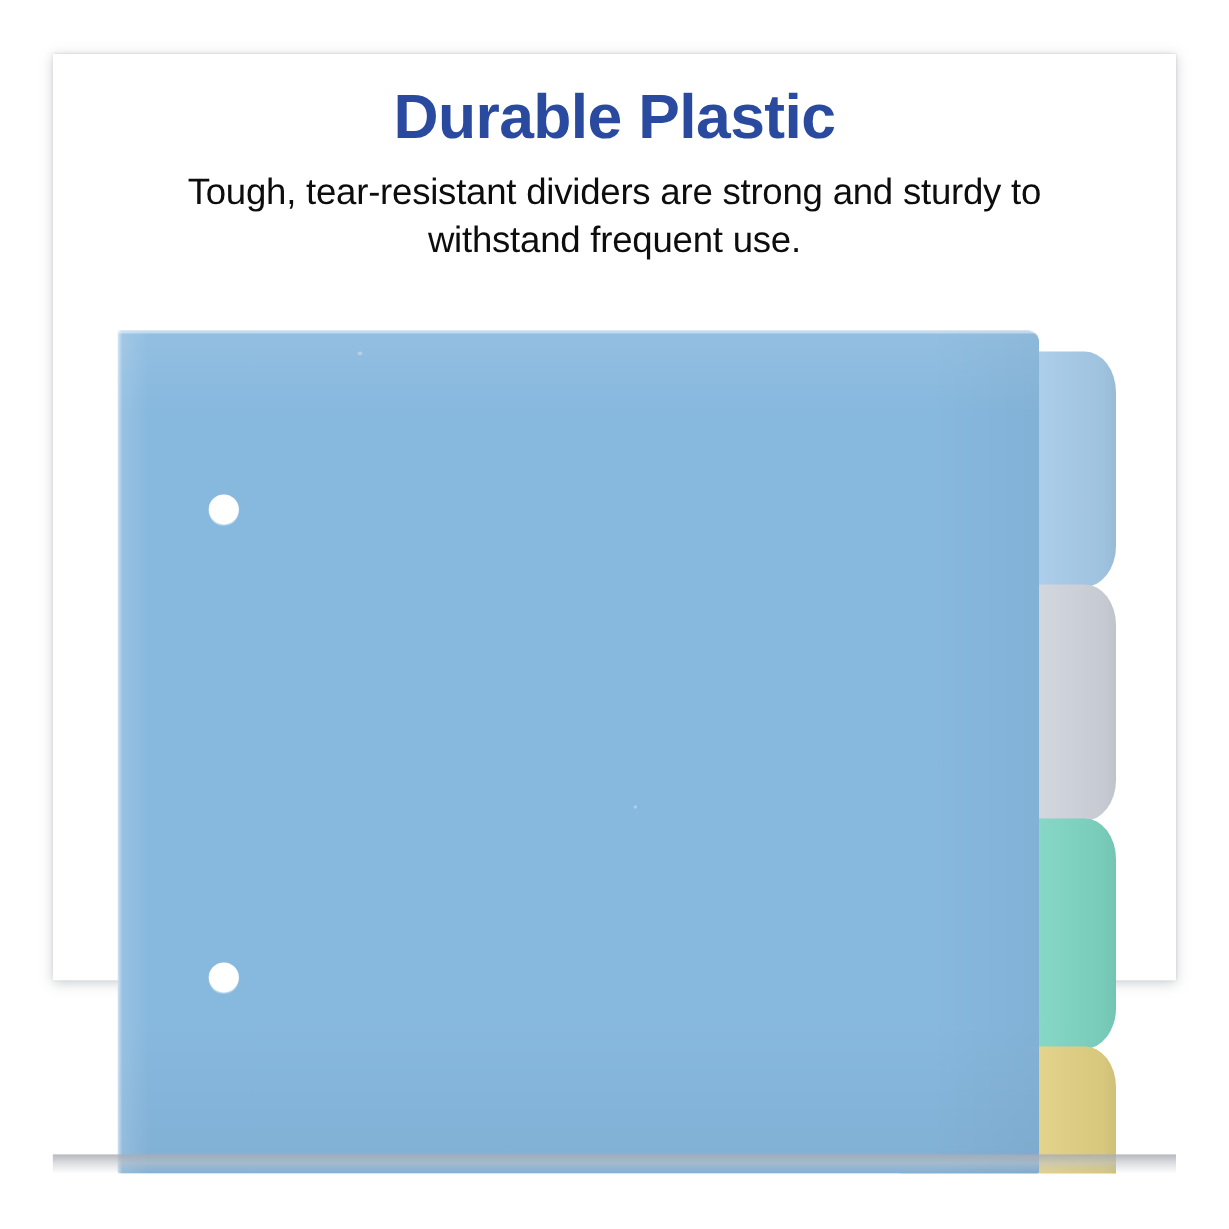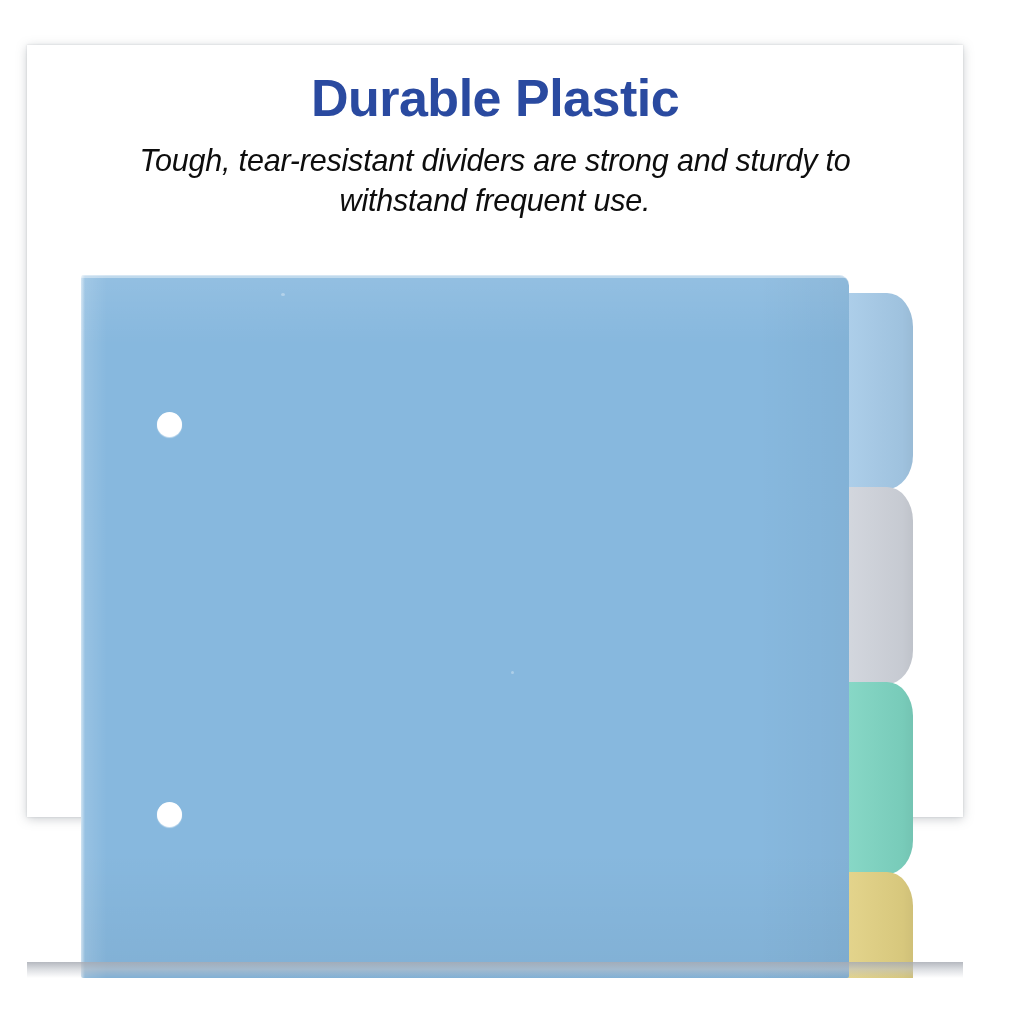--- a/index.html
+++ b/index.html
@@ -20,21 +20,21 @@
     left: 0;
     top: 0;
     width: 1024px;
     height: 1024px;
     background: #ffffff;
   }
 
   
   #panel {
     position: absolute;
-    left: 27px;
+    left: 44px;
     top: 45px;
     width: 936px;
     height: 772px;
     background: #ffffff;
     box-shadow: 0 2px 10px rgba(120,125,135,0.38),
                 0 0 2px rgba(130,135,145,0.30);
   }
 
   
   #headline-block {
@@ -56,21 +56,20 @@
   }
   #subheadline {
     margin: 14px auto 0 auto;
     width: 830px;
     font-family: "Liberation Sans", sans-serif;
     font-size: 30.5px;
     font-weight: 400;
     line-height: 1.33;
     color: #0d0d0d;
     letter-spacing: -0.2px;
-    font-style: italic;
   }
 
   
   #product-photo {
     position: absolute;
     left: 0;
     top: 0;
     width: 936px;
     height: 933px;
   }

